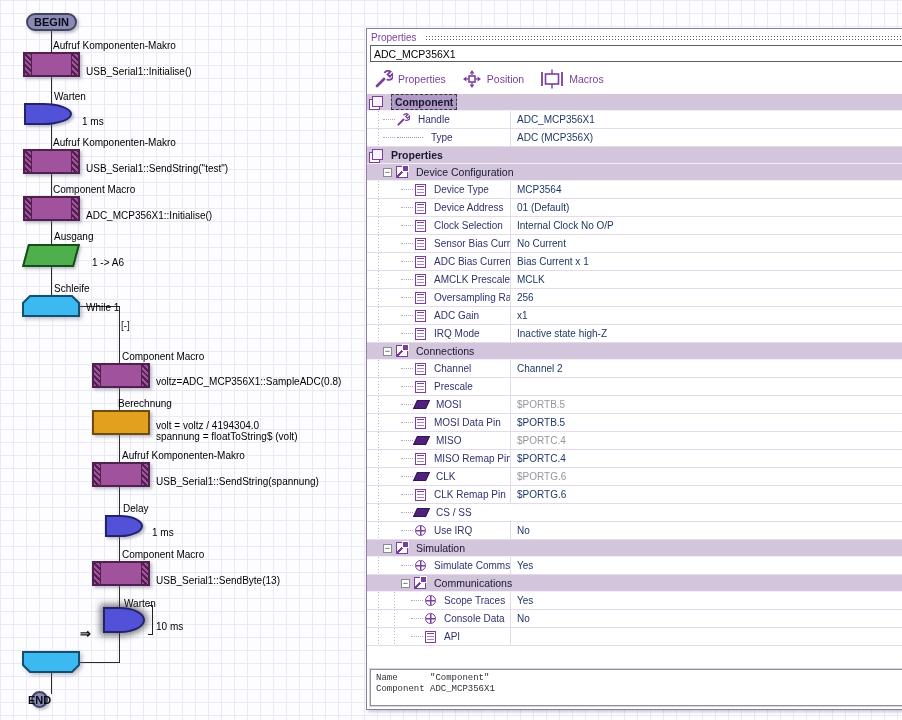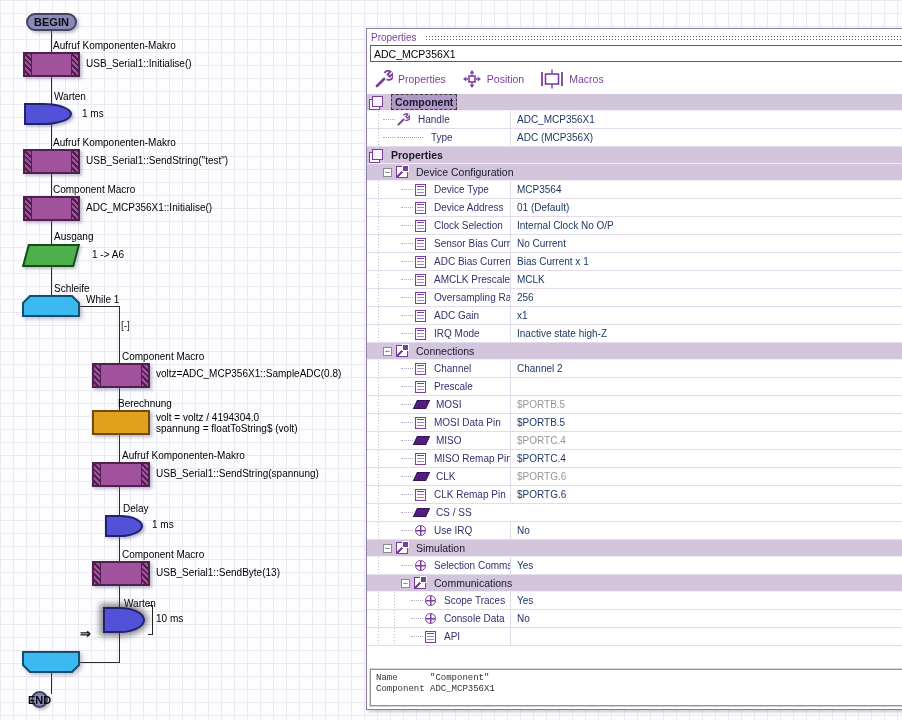--- a/index.html
+++ b/index.html
@@ -13,21 +13,21 @@
     background-size:13px 13px;
     position:relative;
   }
 
   
   #flowchart { position:absolute; inset:0; }
   .fline { position:absolute; background:#2a2a2a; }
   .fline.v { width:1px; }
   .fline.h { height:1px; }
   .fc-label { position:absolute; font-size:10px; color:#000; white-space:nowrap; background:rgba(253,253,255,.0); }
-  .fc-text  { position:absolute; font-size:10px; color:#000; white-space:nowrap; }
+  .fc-text  { position:absolute; font-size:10px; color:#000; white-space:nowrap;margin-top:8px; }
   .shape { position:absolute; box-shadow:2px 2px 3px rgba(110,110,140,.45); }
   .cap { background:#8a8ab6; border:2px solid #44445e; border-radius:10px;
          display:flex; align-items:center; justify-content:center;
          font-size:11px; font-weight:600; color:#0a0a14; }
   .macro { background:#a0539c; border:2px solid #52204f; }
   .macro::before,.macro::after { content:""; position:absolute; top:0; bottom:0; width:6px;
      background:repeating-linear-gradient(45deg, rgba(0,0,0,0) 0 2px, #52204f 2px 4px); }
   .macro::before{ left:0; border-right:1.5px solid #52204f; }
   .macro::after { right:0; border-left:1.5px solid #52204f; }
   .delay { background:#5252d8; border:2px solid #23236b;
@@ -520,21 +520,21 @@
         <span class="indent1"></span>
         <span class="exp">−</span>
         <span class="ic ic-edit"></span>
         <span class="blabel">Simulation</span>
       </div>
       <div class="prow lvl2">
         <div class="labelcell">
           <span class="indent2"></span>
           <span class="stub"></span>
           <span class="ic ic-target"></span>
-          <span class="plabel">Selection Comms</span>
+          <span class="plabel">Simulate Comms</span>
         </div>
         <div class="valuecell">Yes</div>
         <span class="dropbtn">▼</span>
       </div>
       <div class="band sub">
         <span class="indent2"></span>
         <span class="exp">−</span>
         <span class="ic ic-edit"></span>
         <span class="blabel">Communications</span>
       </div>

